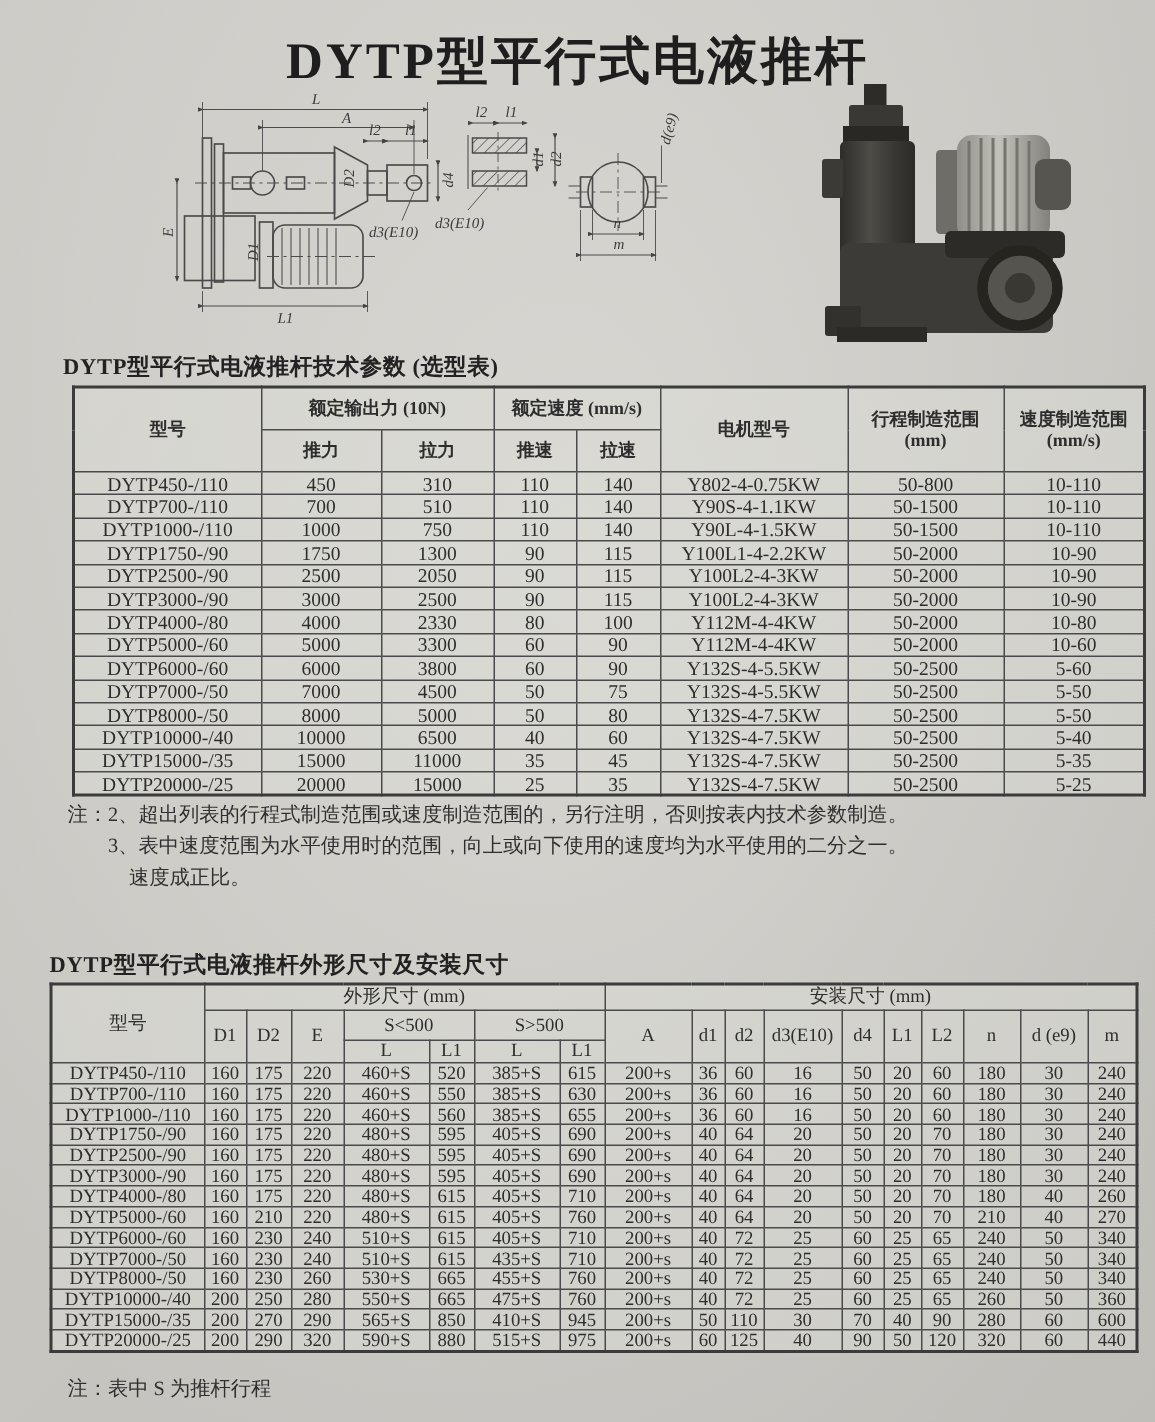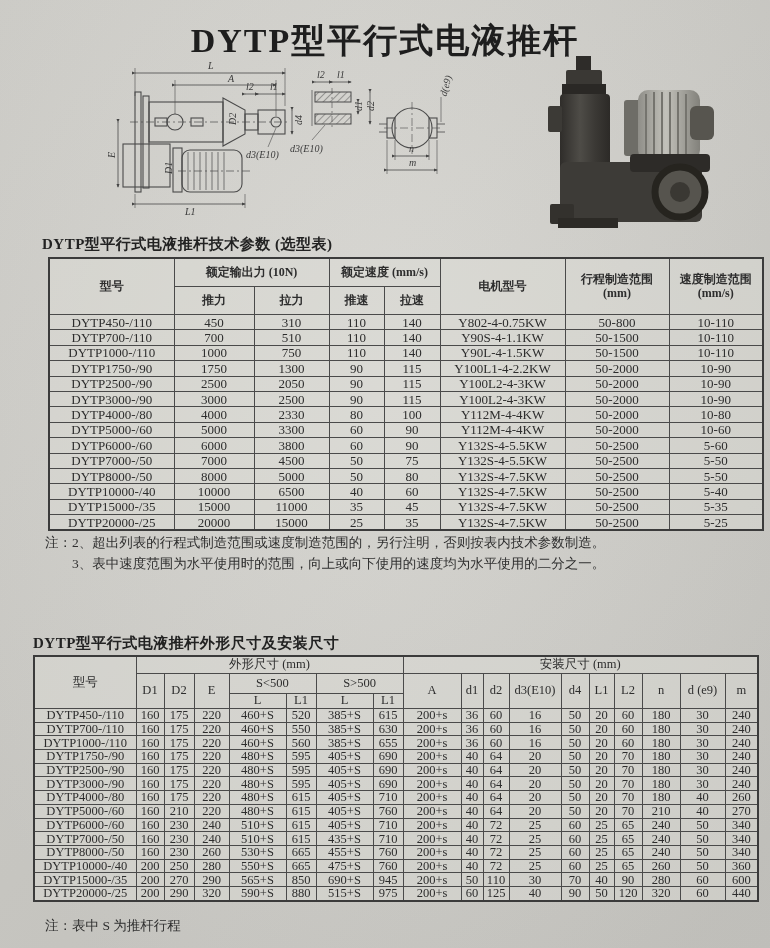--- a/index.html
+++ b/index.html
@@ -389,20 +389,21 @@
         <td>5-25</td>
       </tr>
     </tbody>
 </table>
 
 <div class="notes">
   <span class="notes-prefix">注：</span>
   <div class="notes-items">
     <div>2、超出列表的行程式制造范围或速度制造范围的，另行注明，否则按表内技术参数制造。</div>
     <div>3、表中速度范围为水平使用时的范围，向上或向下使用的速度均为水平使用的二分之一。</div>
+    <div class="cont">速度成正比。</div>
   </div>
 </div>
 
 <div class="sec-heading sec2">DYTP型平行式电液推杆外形尺寸及安装尺寸</div>
 
 <table class="t2">
   <colgroup>
     <col style="width:102px">
       <col style="width:28px">
       <col style="width:30px">
@@ -693,21 +694,21 @@
         <td>50</td>
         <td>360</td>
       </tr>
       <tr>
         <td>DYTP15000-/35</td>
         <td>200</td>
         <td>270</td>
         <td>290</td>
         <td>565+S</td>
         <td>850</td>
-        <td>690+S</td>
+        <td>410+S</td>
         <td>945</td>
         <td>200+s</td>
         <td>50</td>
         <td>110</td>
         <td>30</td>
         <td>70</td>
         <td>40</td>
         <td>90</td>
         <td>280</td>
         <td>60</td>

